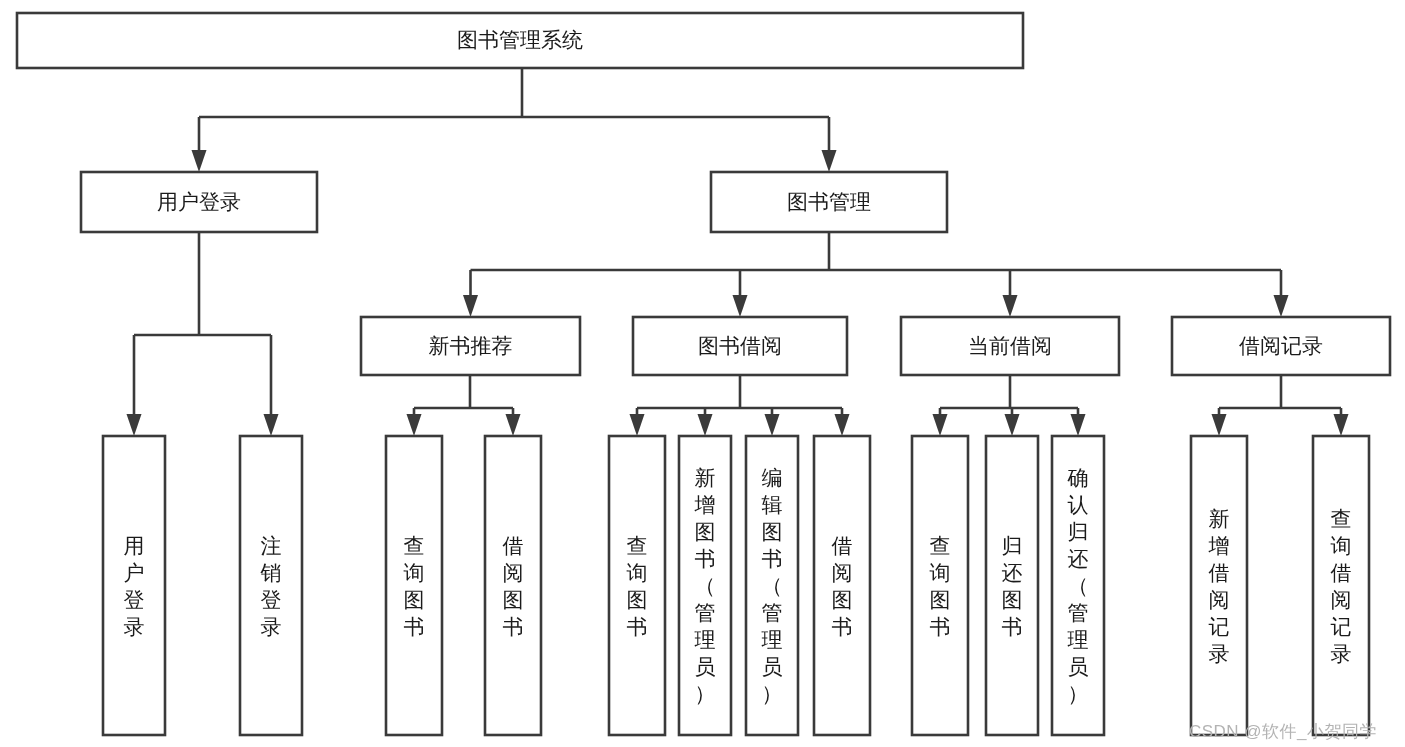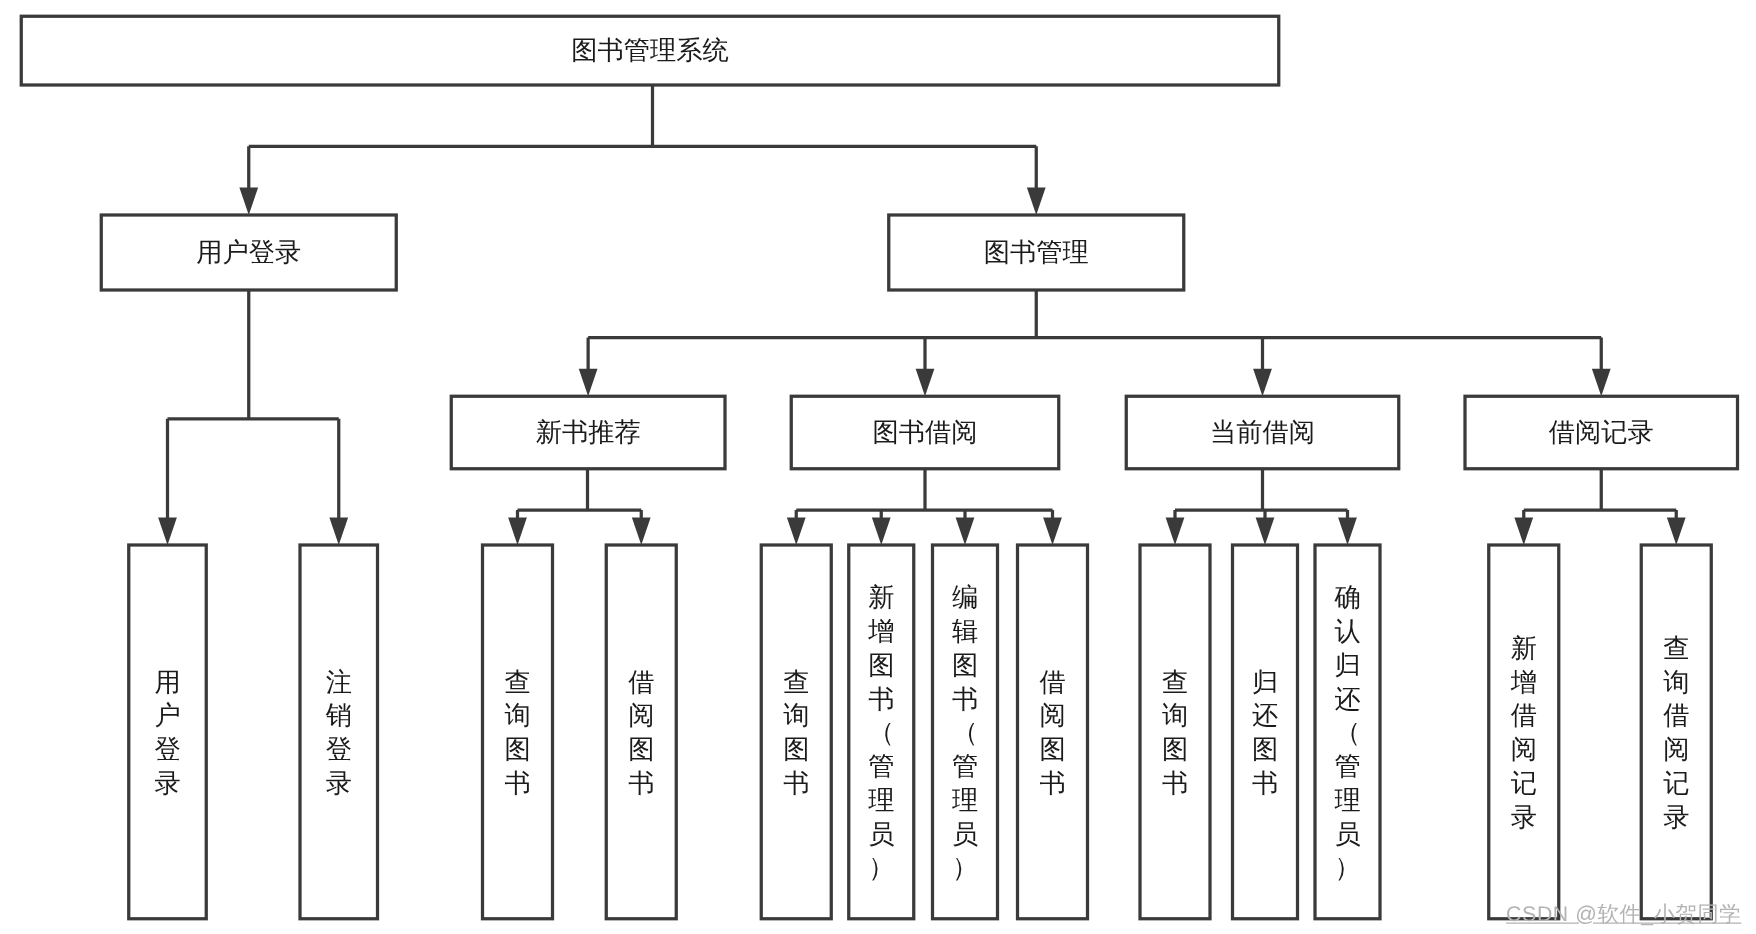--- a/index.html
+++ b/index.html
@@ -49,29 +49,28 @@
     dominant-baseline: middle;
   }
   .node-label-vertical {
     fill: #1b1b1b;
     font-family: "Liberation Sans", "DejaVu Sans", sans-serif;
     font-size: 21px;
     text-anchor: middle;
   }
   .watermark {
     position: absolute;
-    right: 12px;
+    right: 28px;
     bottom: 4px;
     font-family: "Liberation Sans", "DejaVu Sans", sans-serif;
     font-size: 17px;
     color: #b3b3b3;
     letter-spacing: 0.5px;
     white-space: nowrap;
     pointer-events: none;
-    text-decoration: underline;
   }
 </style>
 </head>
 <body>
 
 <div id="diagram-root">
 
   <svg id="tree-svg" viewBox="0 0 1405 747" xmlns="http://www.w3.org/2000/svg">
     <g id="connectors-layer">
         <g>

